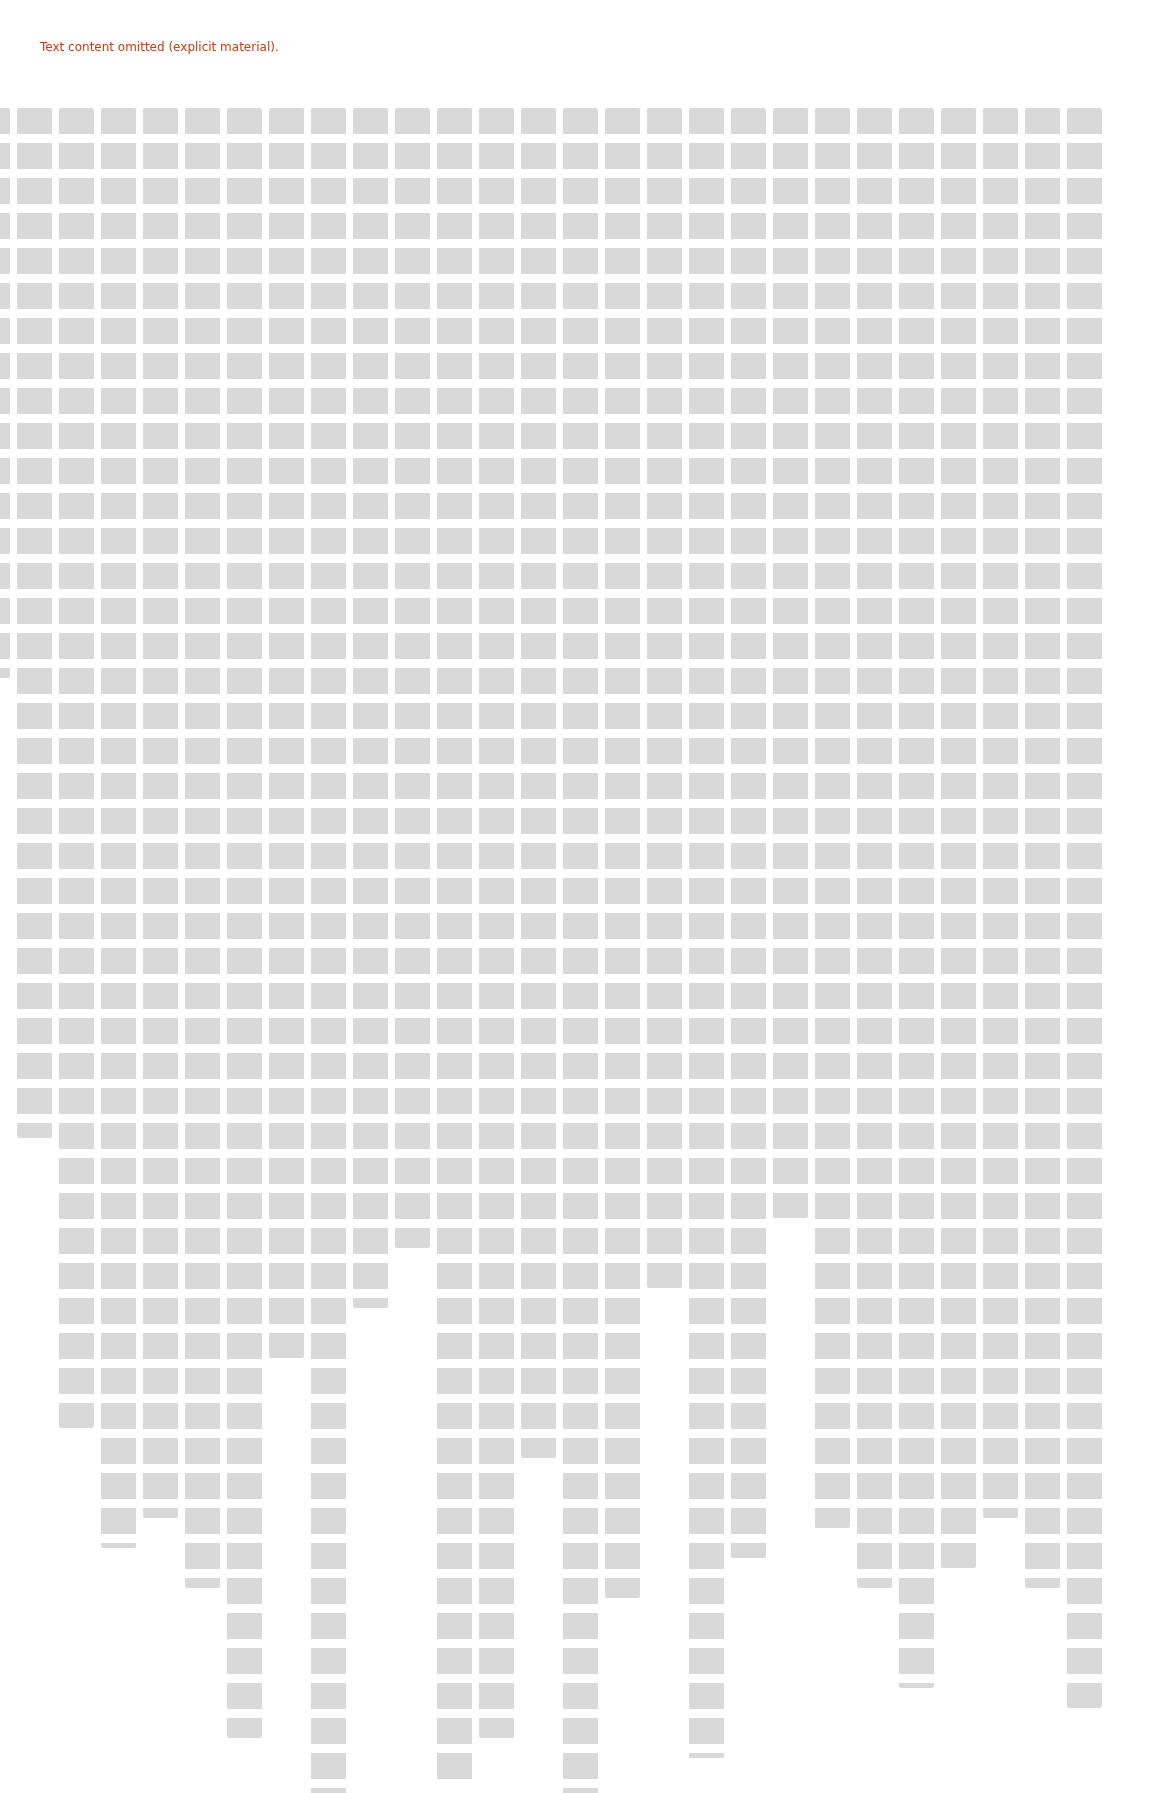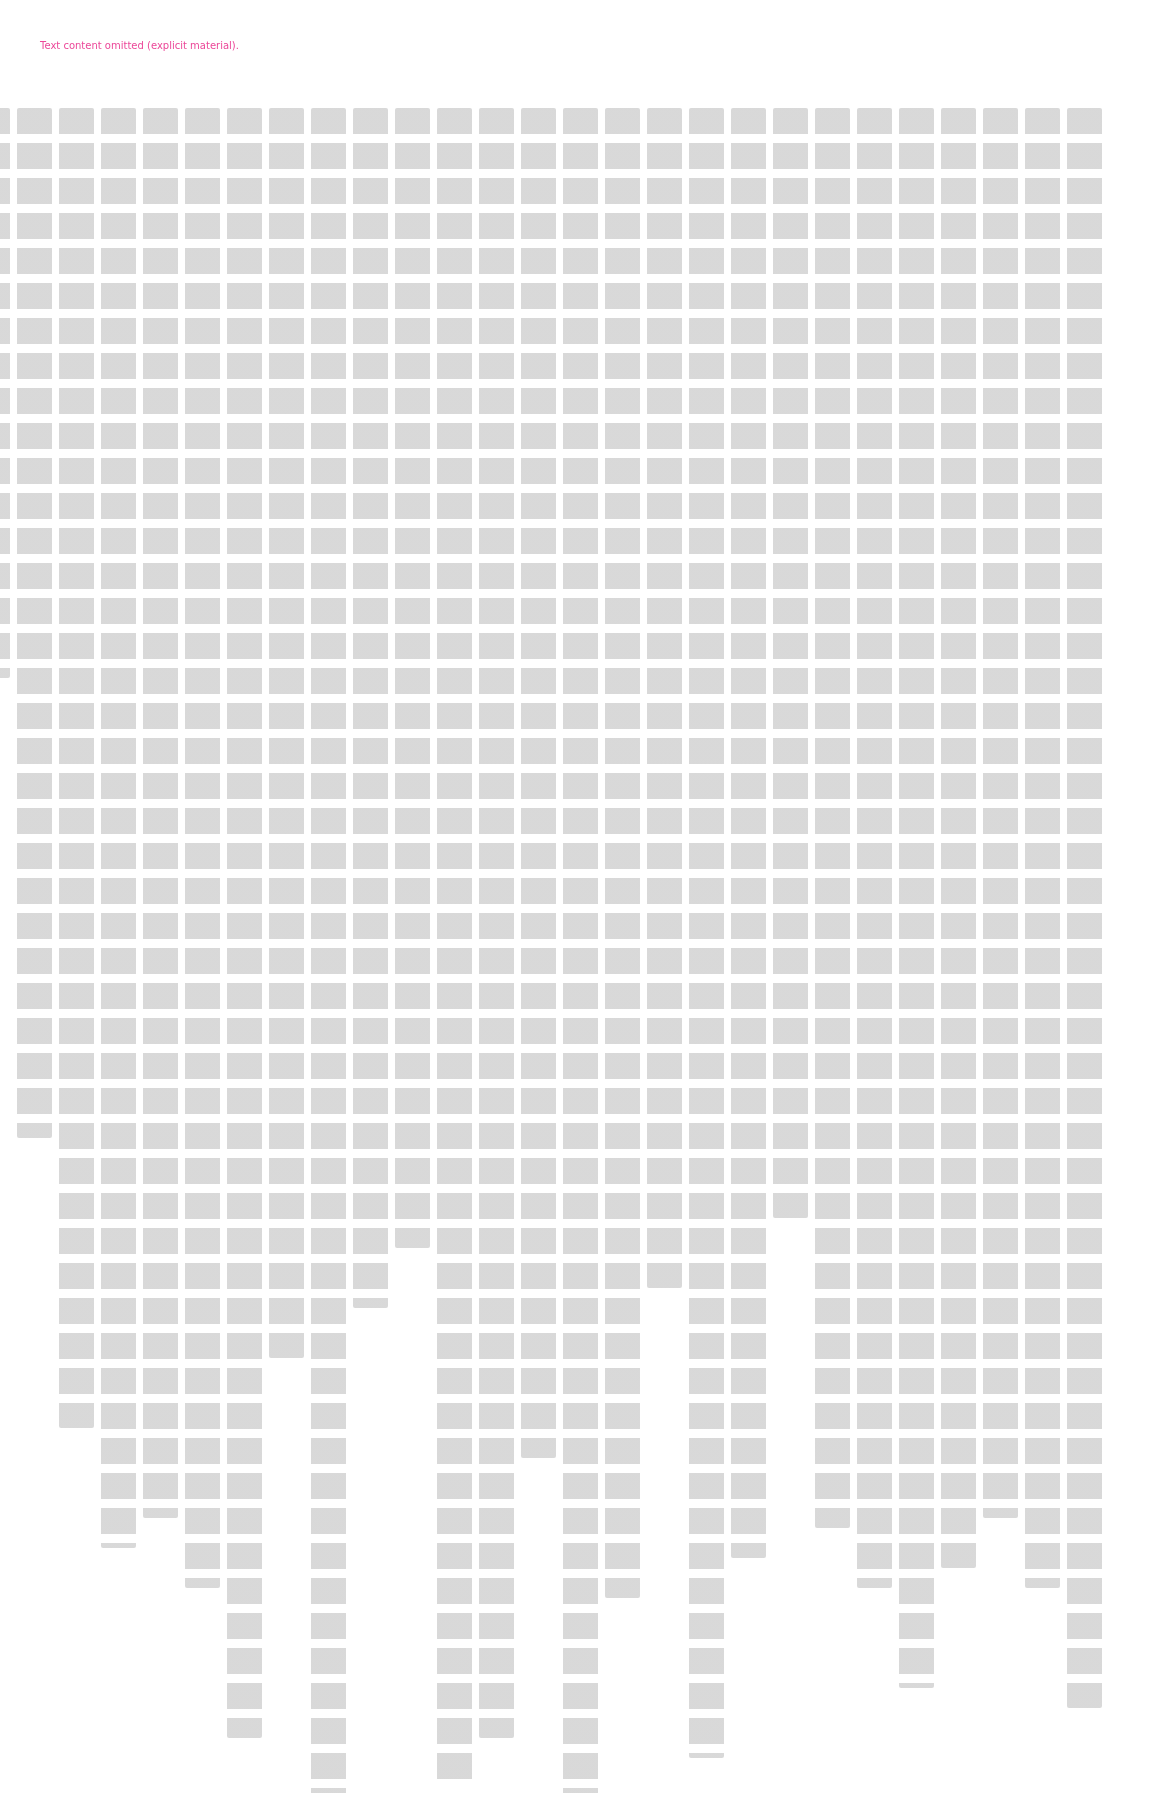--- a/index.html
+++ b/index.html
@@ -1,20 +1,20 @@
 <!DOCTYPE html>
 <html><head>
   <meta charset="utf-8">
   <style>
     html, body { margin: 0; padding: 0; background: #ffffff; }
     body { width: 1174px; height: 1793px; position: relative; overflow: hidden; font-family: "DejaVu Sans", sans-serif; }
     .page { position: absolute; left: 0; top: 0; width: 1174px; height: 1793px; background: #ffffff; }
     .text-block { position: absolute; right: 72px; top: 108px; height: 1620px; display: flex; flex-direction: row-reverse; gap: 7px; }
     .col { width: 35px; background: repeating-linear-gradient(to bottom, #2a2a2a 0 26px, transparent 26px 35px); opacity: 0.18; border-radius: 2px; }
-    .notice { position: absolute; left: 40px; top: 40px; font-size: 10px; color: #ec4899; }
+    .notice { position: absolute; left: 40px; top: 40px; font-size: 12px; color: #c2410c; }
   </style>
 </head>
 <body>
 
 <div class="page">
   <div class="notice">Text content omitted (explicit material).</div>
   <div class="text-block" id="cols">
       <div class="col" style="height: 1600px;"></div>
       <div class="col" style="height: 1480px;"></div>
       <div class="col" style="height: 1410px;"></div>

